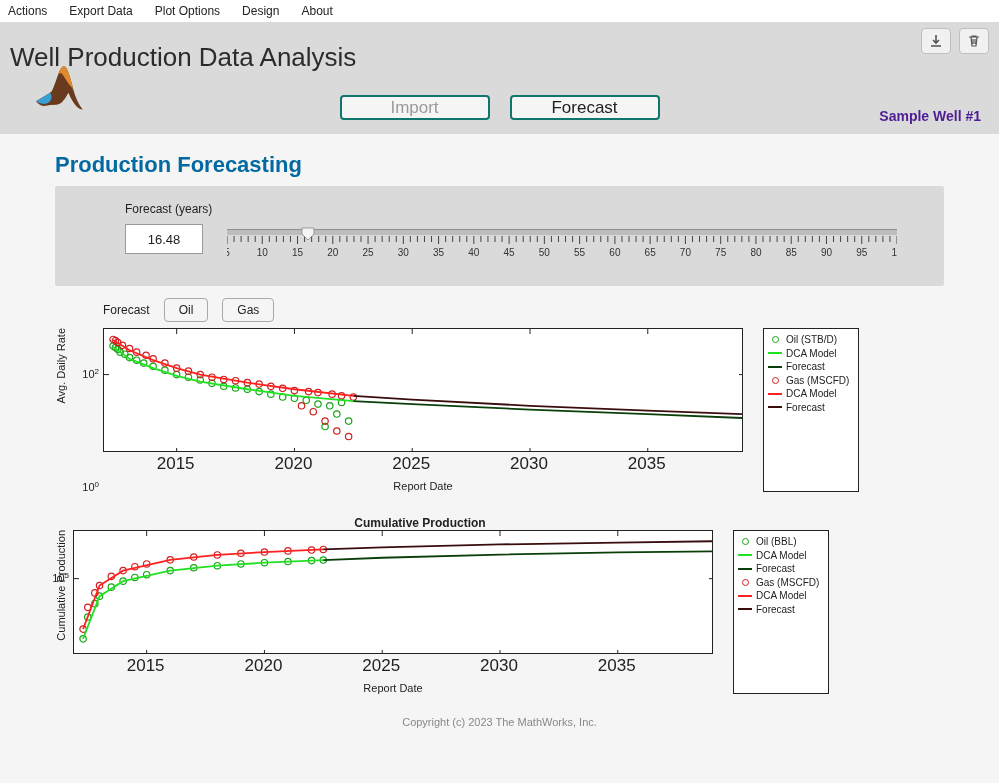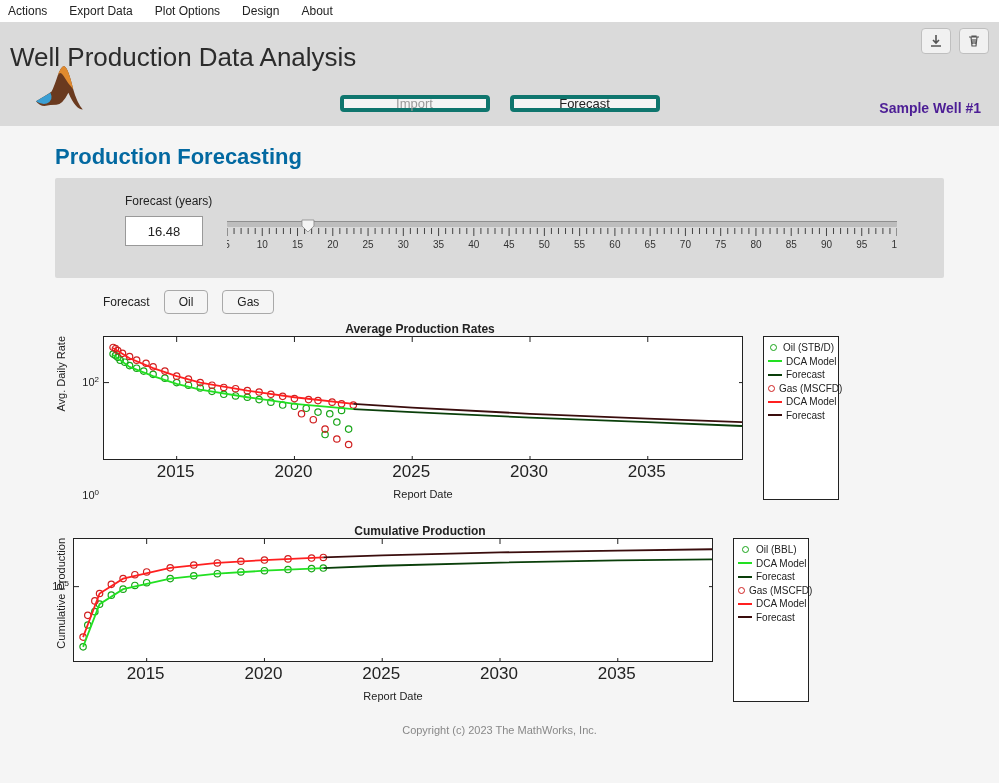--- a/index.html
+++ b/index.html
@@ -14,21 +14,21 @@
   .header-panel { background:#dadada; padding:8px 10px 10px 10px; position:relative; }
   .top-icons { position:absolute; top:6px; right:10px; display:flex; gap:8px; }
   .icon-button { width:30px; height:26px; background:#f1f1f1; border:1px solid #bfbfbf; border-radius:4px; display:flex; align-items:center; justify-content:center; cursor:pointer; }
   .icon-button svg { stroke:#555; fill:none; }
 
   .logo { position:absolute; left:30px; top:36px; width:60px; height:60px; }
 
   .app-title { font-size:26px; font-weight:400; color:#2b2b2b; margin:12px 0 22px 0; }
 
   .main-buttons { display:flex; justify-content:center; align-items:center; gap:20px; margin-bottom:4px; }
-  .main-btn { width:150px; height:17px; background:#f5f5f5; border:4px solid #0f766e; border-radius:4px; display:flex; align-items:center; justify-content:center; font-size:13px; cursor:pointer; }
+  .main-btn { width:150px; height:25px; background:#f5f5f5; border:2px solid #0f766e; border-radius:4px; display:flex; align-items:center; justify-content:center; font-size:17px; cursor:pointer; }
   .main-btn.disabled { color:#9a9a9a; }
   .sample-label { position:absolute; right:18px; bottom:10px; font-size:14px; font-weight:700; color:#4c1d95; }
 
   
   .content { padding:10px 55px 0 55px; }
   .section-title { font-size:22px; font-weight:700; color:#0369a1; margin:8px 0 8px 0; }
 
   .slider-panel { background:#dadada; border-radius:2px; padding:16px 22px 24px 22px; margin-bottom:12px; }
   .slider-label { font-size:12px; margin:0 0 8px 48px; display:block; }
   .slider-row { display:flex; align-items:flex-start; }
@@ -45,21 +45,21 @@
   .chart-title { text-align:center; font-size:12px; font-weight:700; margin:2px 0 0 0; }
   .chart-row { display:flex; align-items:flex-start; }
   .axes-y-label { writing-mode:vertical-rl; transform:rotate(180deg); font-size:11px; text-align:center; width:18px; }
   .plot-column { flex:1; display:flex; flex-direction:column; align-items:stretch; }
   .plot-box { width:640px; height:124px; background:#fff; border:1px solid #222; position:relative; overflow:hidden; }
   .x-ticks { position:relative; width:640px; height:28px; }
   .x-tick-label { position:absolute; top:2px; font-size:17px; transform:translateX(-50%); }
   .x-axis-label { text-align:center; font-size:11px; }
   .y-ticks { position:absolute; left:-34px; top:0; width:30px; height:100%; }
   .y-tick-label { position:absolute; right:0; font-size:11px; transform:translateY(-50%); }
-  .legend { width:76px; margin-left:20px; background:#fff; border:1px solid #222; padding:4px 4px; font-size:10px; line-height:1.35; }
+  .legend { width:96px; margin-left:20px; background:#fff; border:1px solid #222; padding:4px 4px; font-size:10px; line-height:1.35; }
   .legend-row { display:flex; align-items:center; gap:4px; white-space:nowrap; }
   .leg-mark { width:14px; height:10px; display:flex; align-items:center; justify-content:center; position:relative; }
 
   .tick { stroke:#444; stroke-width:1; }
 
   .footer { text-align:center; font-size:11px; color:#888; margin-top:4px; }
 </style>
 </head>
 <body>
 
@@ -230,23 +230,20 @@
     </div>
   </div>
 
   <div class="display-row">
     <span class="display-label">Forecast</span>
     <div class="toggle-btn">Oil</div>
     <div class="toggle-btn">Gas</div>
   </div>
 
   <div class="chart-block">
-    <div class="plot-column">
-      <div class="chart-title" style="margin-left:45px;width:640px">Average Production Rates</div>
-    </div>
     <div class="chart-row">
       <div class="axes-y-label">Avg. Daily Rate</div>
       <div style="flex:1;display:flex;">
         <div style="position:relative;margin-left:30px;">
           <div class="y-ticks" id="yticks-0">
               <div class="y-tick-label" style="top: 158.437px;"><span>10<sup style="font-size: 8px;">0</sup></span></div>
               <div class="y-tick-label" style="top: 45.5936px;"><span>10<sup style="font-size: 8px;">2</sup></span></div>
             </div>
           <div class="plot-box">
             <svg id="plot-0" width="640" height="124">

